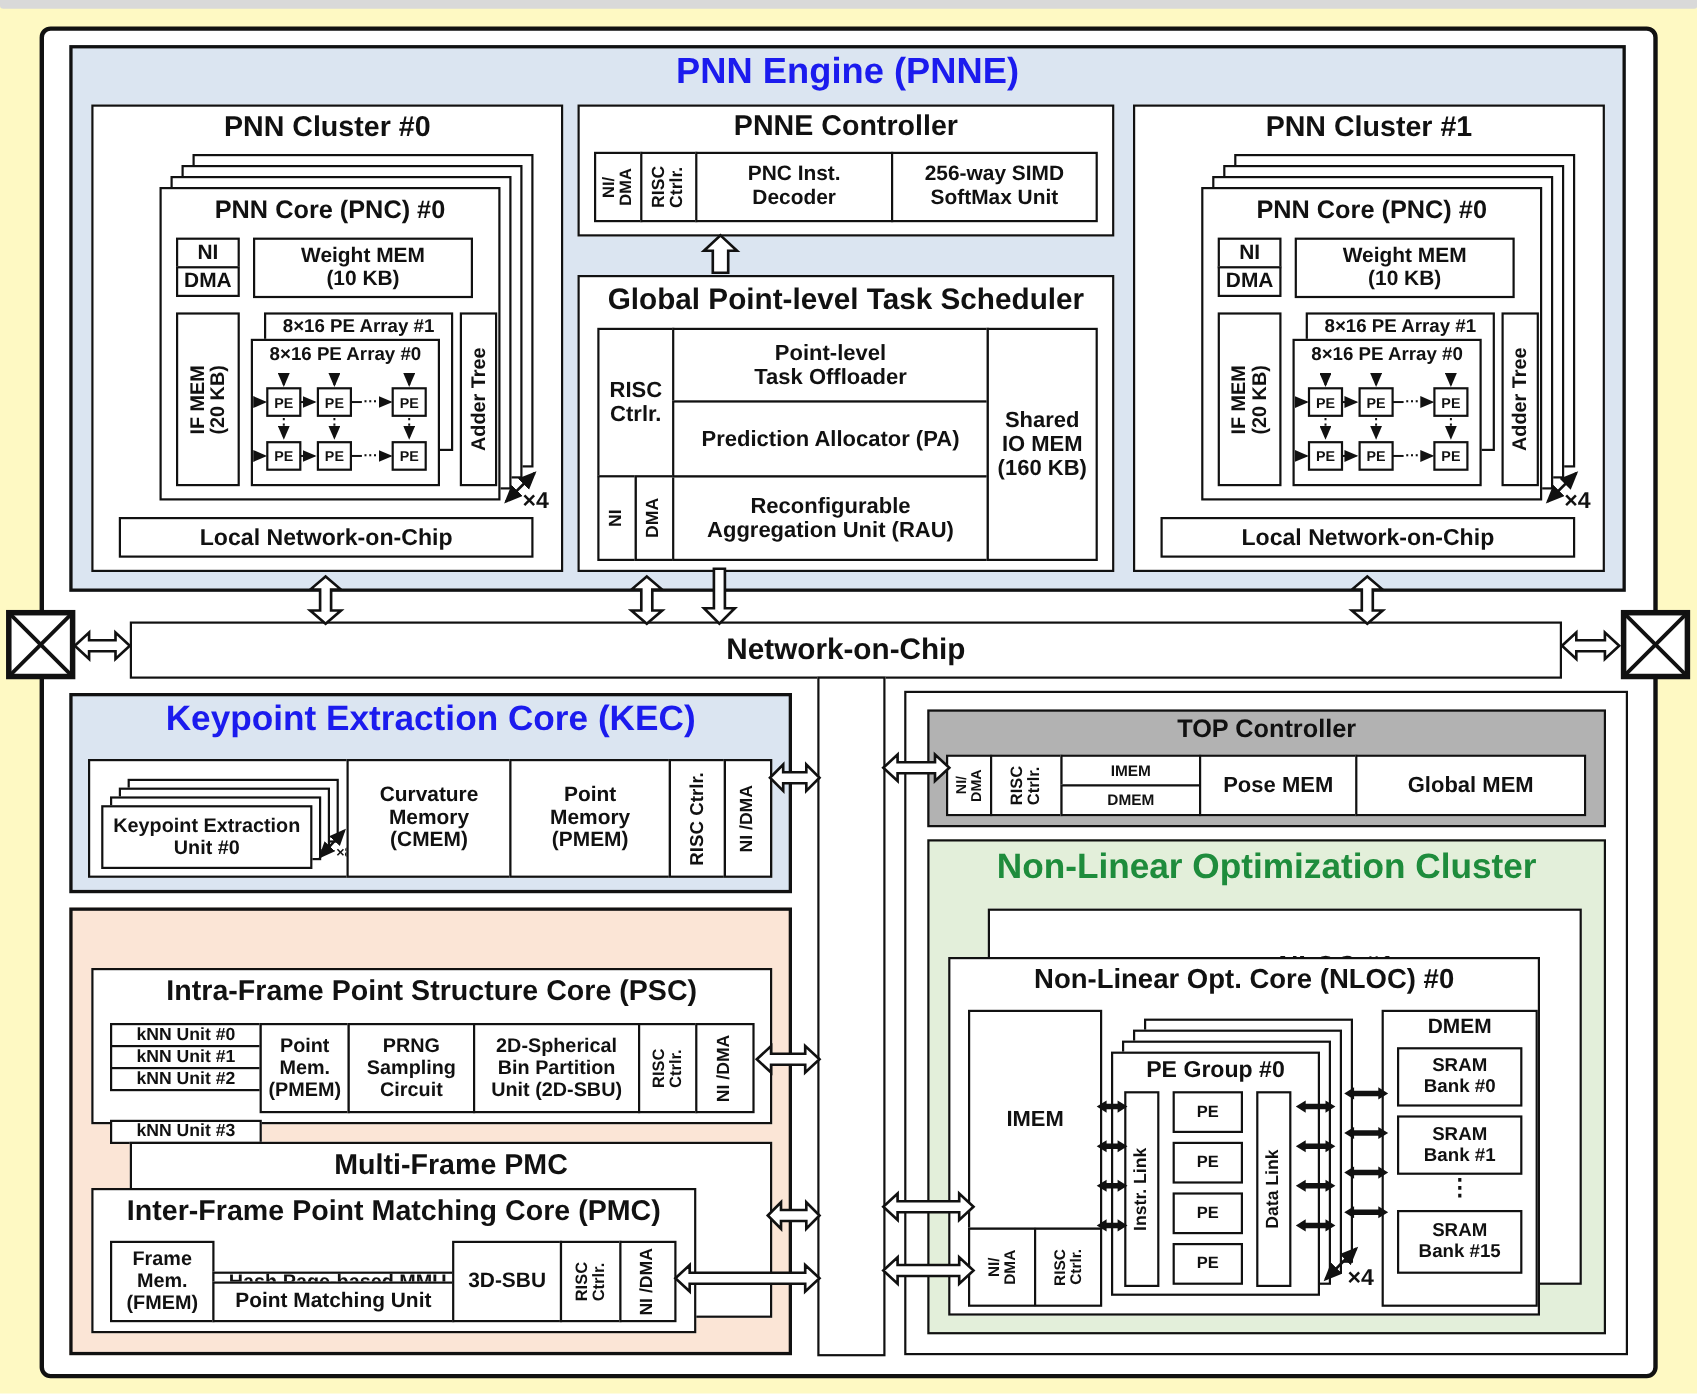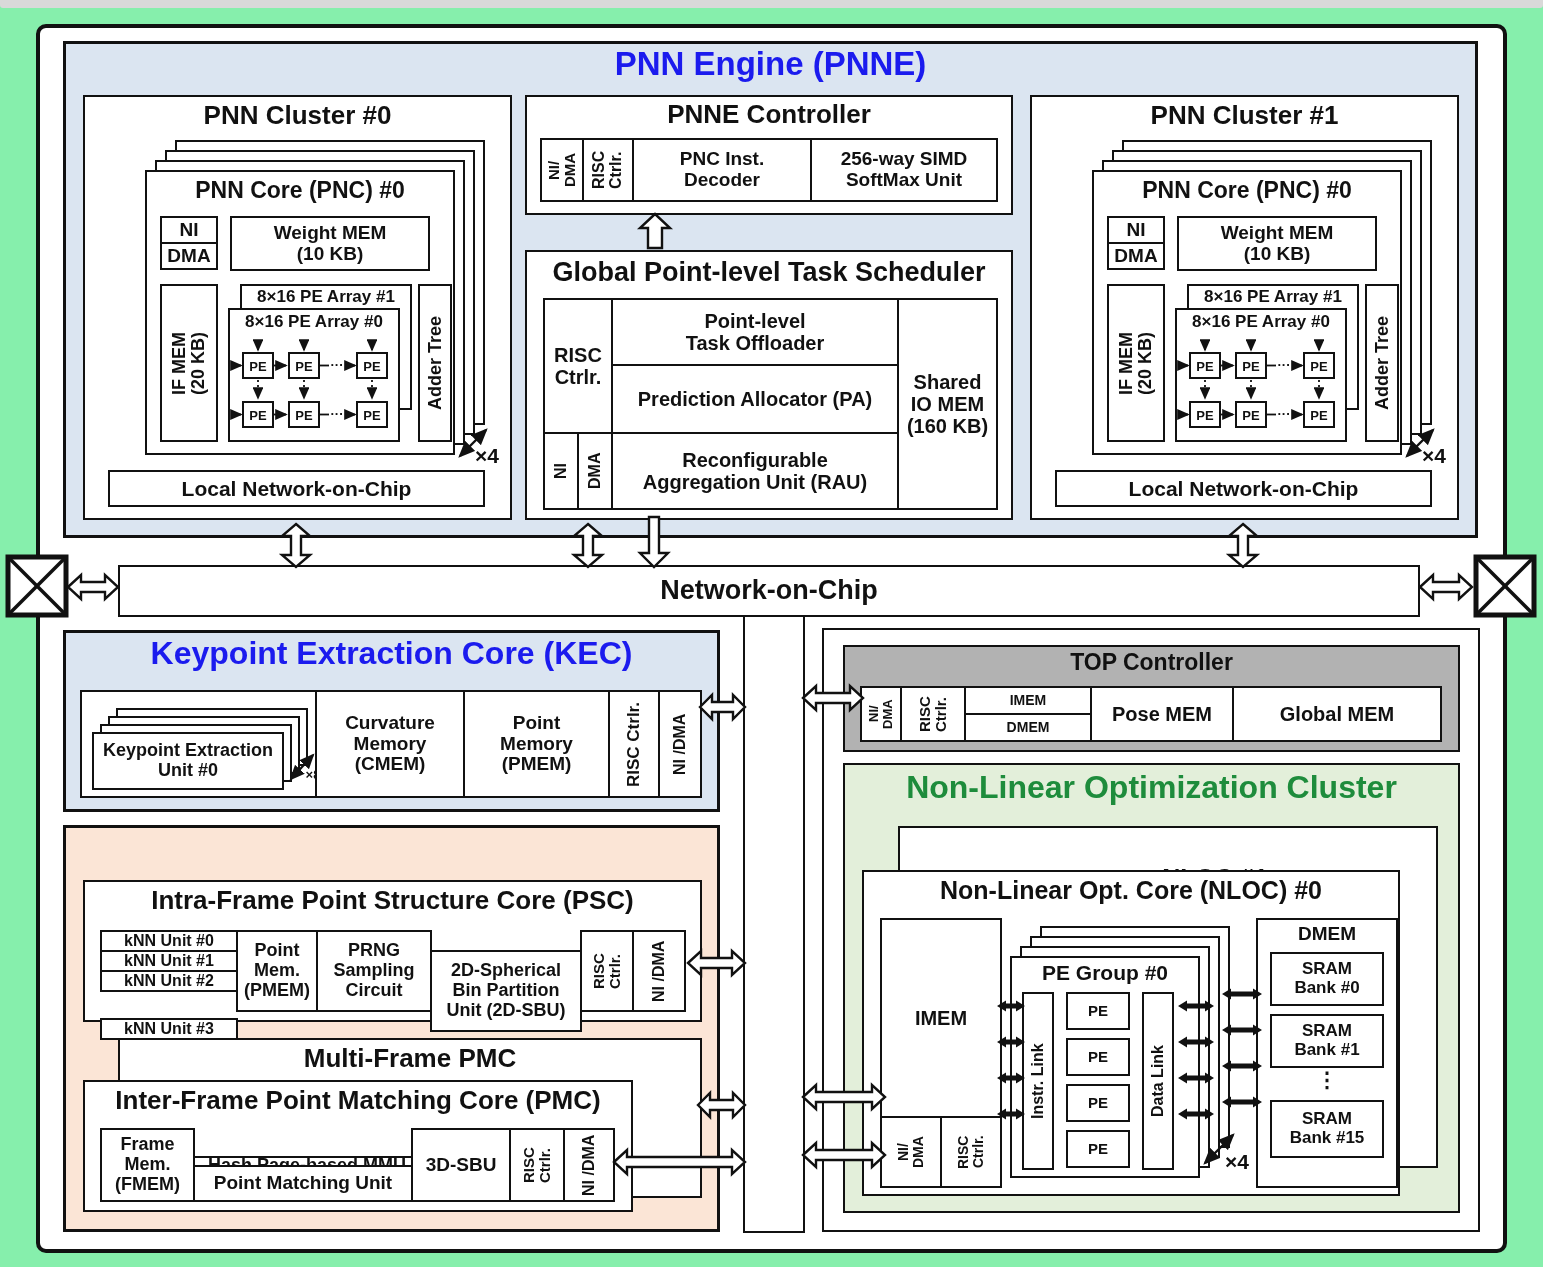--- a/index.html
+++ b/index.html
@@ -1,16 +1,16 @@
 <!DOCTYPE html>
 <html><head>
 <meta charset="utf-8">
 <style>
   html,body{margin:0;padding:0;background:#fff;}
-  #stage{position:relative;width:1543px;height:1267px;background:#86efac;overflow:hidden;
+  #stage{position:relative;width:1543px;height:1267px;background:#fef9c3;overflow:hidden;
          font-family:"Liberation Sans",sans-serif;font-weight:700;color:#111;}
   .b{position:absolute;box-sizing:border-box;background:#fff;border:2px solid #111;}
   .nb{border:none;background:transparent;}
   .t{position:absolute;text-align:center;white-space:pre-line;line-height:1.12;}
   .cc{display:flex;align-items:center;justify-content:center;text-align:center;white-space:pre-line;line-height:1.1;}
   .vcc{writing-mode:vertical-rl;transform:rotate(180deg);display:flex;align-items:center;justify-content:center;
        text-align:center;white-space:pre-line;line-height:1.05;}
   .bg-blue{background:#dbe5f1;}
   .bg-orange{background:#fbe5d6;}
   .bg-green{background:#e3efda;}
@@ -244,21 +244,21 @@
   <div class="b cc" style="left:100px;top:930px;width:138px;height:22px;font-size:16px;">kNN Unit #0</div>
   <div class="b cc" style="left:100px;top:950px;width:138px;height:22px;font-size:16px;">kNN Unit #1</div>
   <div class="b cc" style="left:100px;top:970px;width:138px;height:22px;font-size:16px;">kNN Unit #2</div>
   <div class="b cc" style="left:100px;top:990px;width:138px;height:22px;font-size:16px;margin-top:28px;">kNN Unit #3</div>
   <div class="b cc" style="left:236px;top:930px;width:82px;height:82px;font-size:18px;">Point
 Mem.
 (PMEM)</div>
   <div class="b cc" style="left:316px;top:930px;width:116px;height:82px;font-size:18px;">PRNG
 Sampling
 Circuit</div>
-  <div class="b cc" style="left:430px;top:950px;width:152px;height:82px;font-size:18px;">2D-Spherical
+  <div class="b cc" style="left:430px;top:930px;width:152px;height:82px;font-size:18px;">2D-Spherical
 Bin Partition
 Unit (2D-SBU)</div>
   <div class="b vcc" style="left:580px;top:930px;width:54px;height:82px;font-size:15px;">RISC
 Ctrlr.</div>
   <div class="b vcc" style="left:632px;top:930px;width:54px;height:82px;font-size:16px;">NI /DMA</div>
 
   <div class="b" style="left:118px;top:1038px;width:584px;height:160px;"></div>
   <div class="t" style="left:118px;top:1044px;width:584px;font-size:26px;">Multi-Frame PMC</div>
   <div class="b" style="left:83px;top:1080px;width:550px;height:132px;"></div>
   <div class="t" style="left:83px;top:1086px;width:550px;font-size:26px;">Inter-Frame Point Matching Core (PMC)</div>

